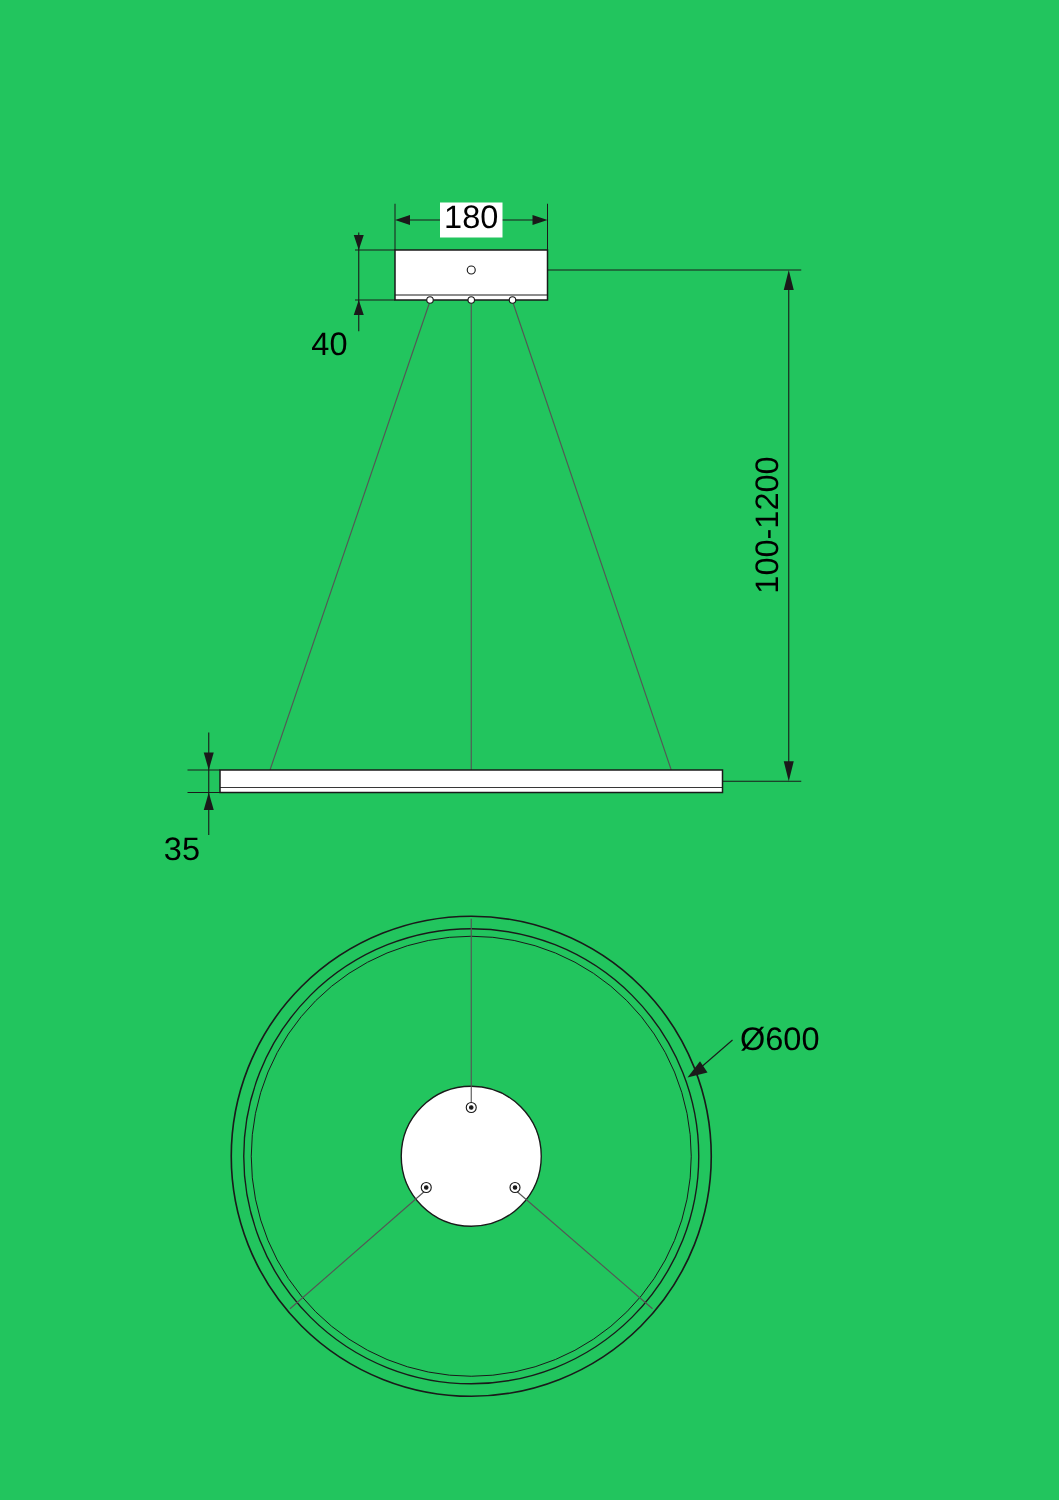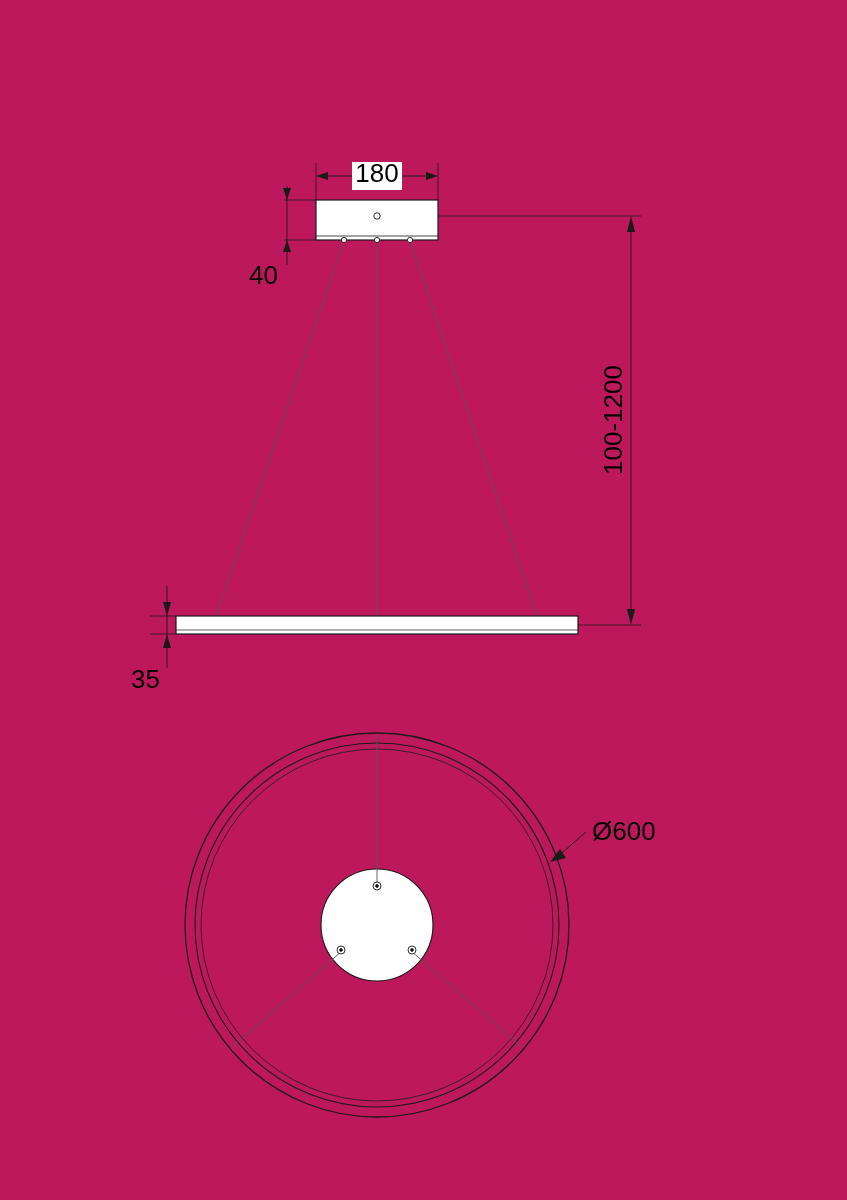--- a/index.html
+++ b/index.html
@@ -8,21 +8,21 @@
     background: #ffffff;
   }
   body {
     font-family: "Liberation Sans", sans-serif;
     color: #000000;
   }
   #sheet {
     position: relative;
     width: 847px;
     height: 1200px;
-    background: #be185d;
+    background: #22c55e;
     overflow: hidden;
   }
   svg.drawing {
     position: absolute;
     left: 0;
     top: 0;
     width: 847px;
     height: 1200px;
   }
   .dim-text {

